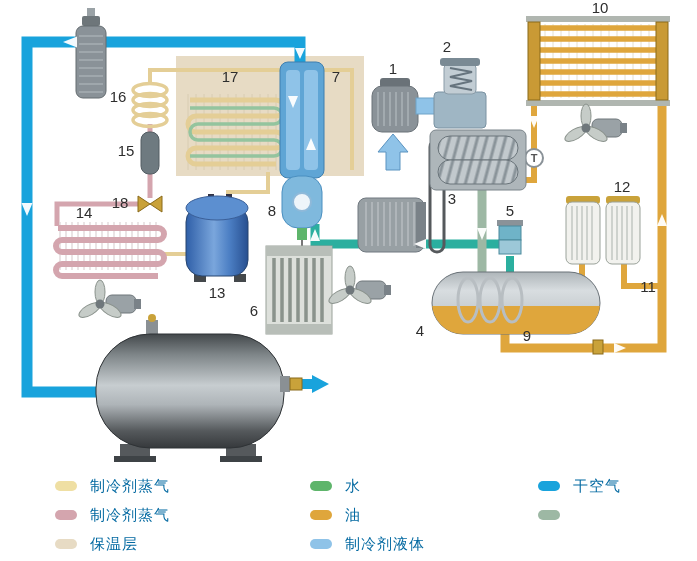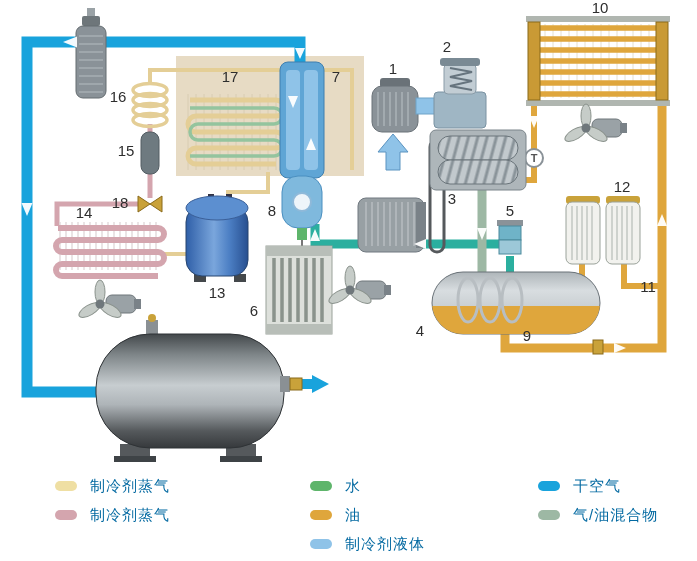--- a/index.html
+++ b/index.html
@@ -296,20 +296,24 @@
 
 <div class="lcol" id="lcol1">
   <div class="lrow">
     <span class="sw" style="background: rgb(239, 223, 163);"></span>
     <span class="ltext">制冷剂蒸气</span>
   </div>
   <div class="lrow">
     <span class="sw" style="background: rgb(212, 165, 174);"></span>
     <span class="ltext">制冷剂蒸气</span>
   </div>
+  <div class="lrow">
+    <span class="sw" style="background: rgb(231, 219, 196);"></span>
+    <span class="ltext">保温层</span>
+  </div>
 </div>
 <div class="lcol" id="lcol2">
   <div class="lrow">
     <span class="sw" style="background: rgb(94, 181, 107);"></span>
     <span class="ltext">水</span>
   </div>
   <div class="lrow">
     <span class="sw" style="background: rgb(223, 166, 60);"></span>
     <span class="ltext">油</span>
   </div>
@@ -318,17 +322,16 @@
     <span class="ltext">制冷剂液体</span>
   </div>
 </div>
 <div class="lcol" id="lcol3">
   <div class="lrow">
     <span class="sw" style="background: rgb(25, 163, 220);"></span>
     <span class="ltext">干空气</span>
   </div>
   <div class="lrow">
     <span class="sw" style="background: rgb(157, 184, 164);"></span>
-    <span class="ltext">气/油混合物</span>
   </div>
 </div>
 
 </div>
 
 </body></html>

